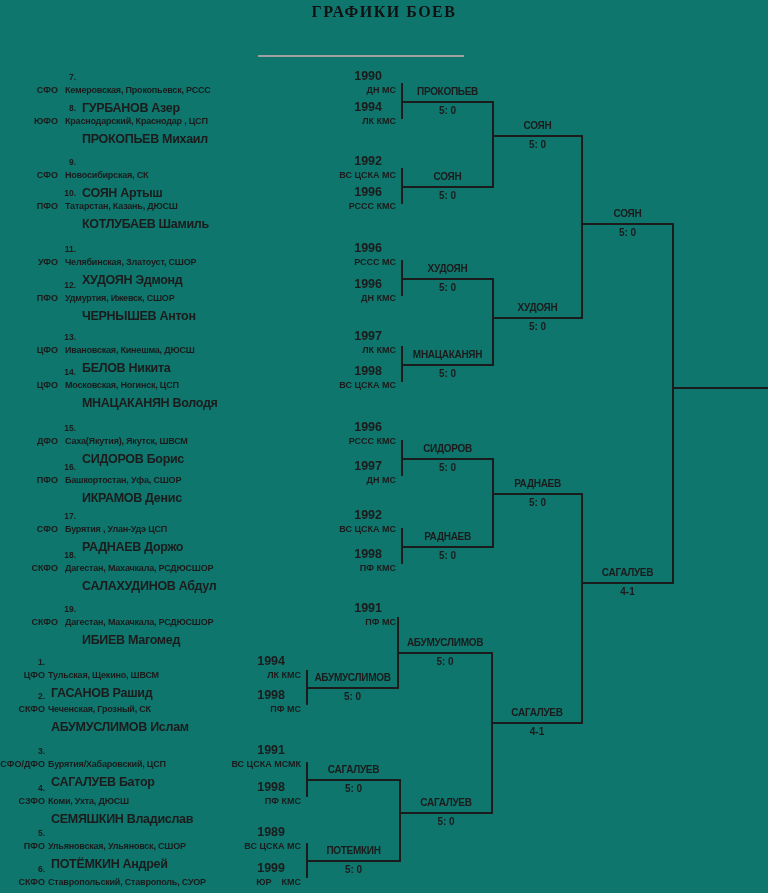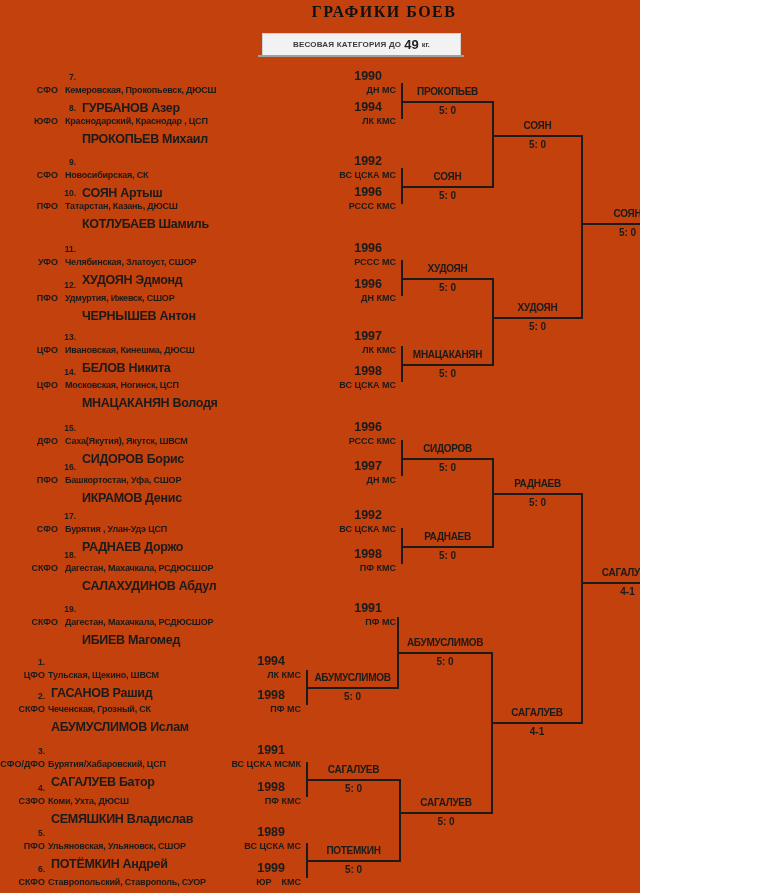--- a/index.html
+++ b/index.html
@@ -1,16 +1,16 @@
 <!DOCTYPE html>
 <html><head>
 <meta charset="utf-8">
 <style>
   html,body{margin:0;padding:0;background:#ffffff;}
-  .page{position:relative;width:640px;height:893px;background:#c2410c;overflow:hidden;
+  .page{position:relative;width:768px;height:893px;background:#0f766e;overflow:hidden;
         font-family:"Liberation Sans",sans-serif;color:#1b1b1b;}
   .title{position:absolute;top:3px;left:0;width:768px;text-align:center;
          font-family:"Liberation Serif",serif;font-weight:bold;font-size:16px;
          letter-spacing:1.5px;color:#111;}
   .wbox{position:absolute;left:262px;top:33px;width:197px;height:21px;
         background:#f2f2f2;border:1px solid #d2d2d2;display:flex;
         align-items:center;justify-content:center;gap:3px;white-space:nowrap;}
   .wbox .wlab{font-size:8px;font-weight:bold;color:#3a3a3a;letter-spacing:0.2px;}
   .wbox .wnum{font-size:13px;font-weight:bold;color:#222;}
   .wbox .wunit{font-size:7.5px;font-weight:bold;color:#3a3a3a;}
@@ -44,34 +44,29 @@
   .wlabel{position:absolute;height:13px;font-size:10px;font-weight:bold;text-align:center;
           letter-spacing:-0.3px;white-space:nowrap;}
   .slabel{position:absolute;height:12px;font-size:10px;font-weight:bold;text-align:center;}
 </style>
 </head>
 <body>
 
 <div class="page">
   <div class="title">ГРАФИКИ БОЕВ</div>
 
-  <div class="wbox">
-    <span class="wlab">ВЕСОВАЯ КАТЕГОРИЯ ДО</span>
-    <span class="wnum">49</span>
-    <span class="wunit">кг.</span>
-  </div>
   <div class="wline"></div>
 
   <div id="entries">
   <div class="entry wide" style="top: 69px;">
     <span class="seed">7.</span>
     <span class="fname">ГУРБАНОВ Азер</span>
     <span class="year">1990</span>
     <span class="district">СФО</span>
-    <span class="region">Кемеровская, Прокопьевск, ДЮСШ</span>
+    <span class="region">Кемеровская, Прокопьевск, РССС</span>
     <span class="society">ДН МС</span>
   </div>
 
   <div class="entry wide" style="top: 100px;">
     <span class="seed">8.</span>
     <span class="fname">ПРОКОПЬЕВ  Михаил</span>
     <span class="year">1994</span>
     <span class="district">ЮФО</span>
     <span class="region">Краснодарский,  Краснодар , ЦСП</span>
     <span class="society">ЛК КМС</span>

